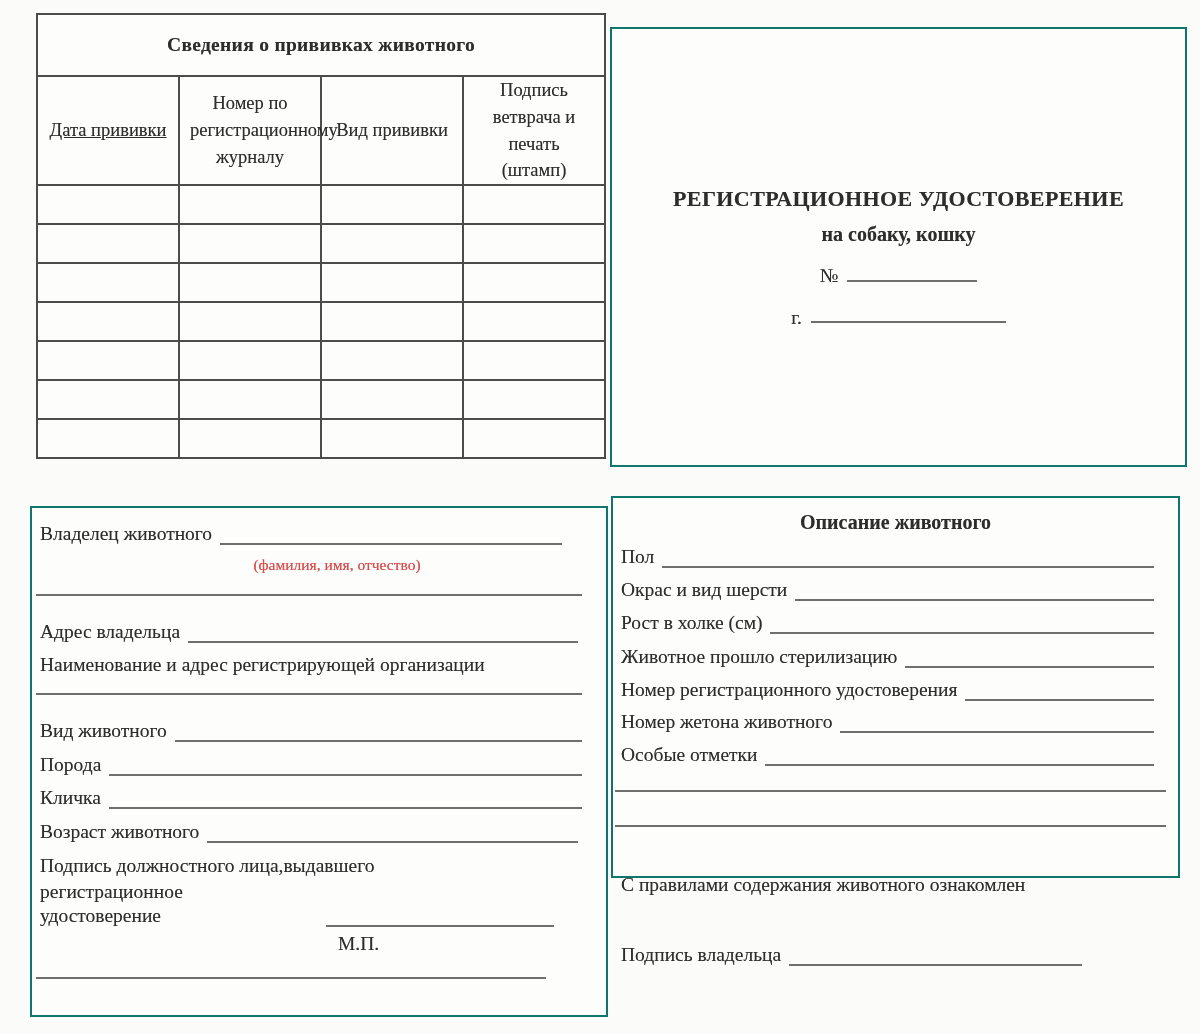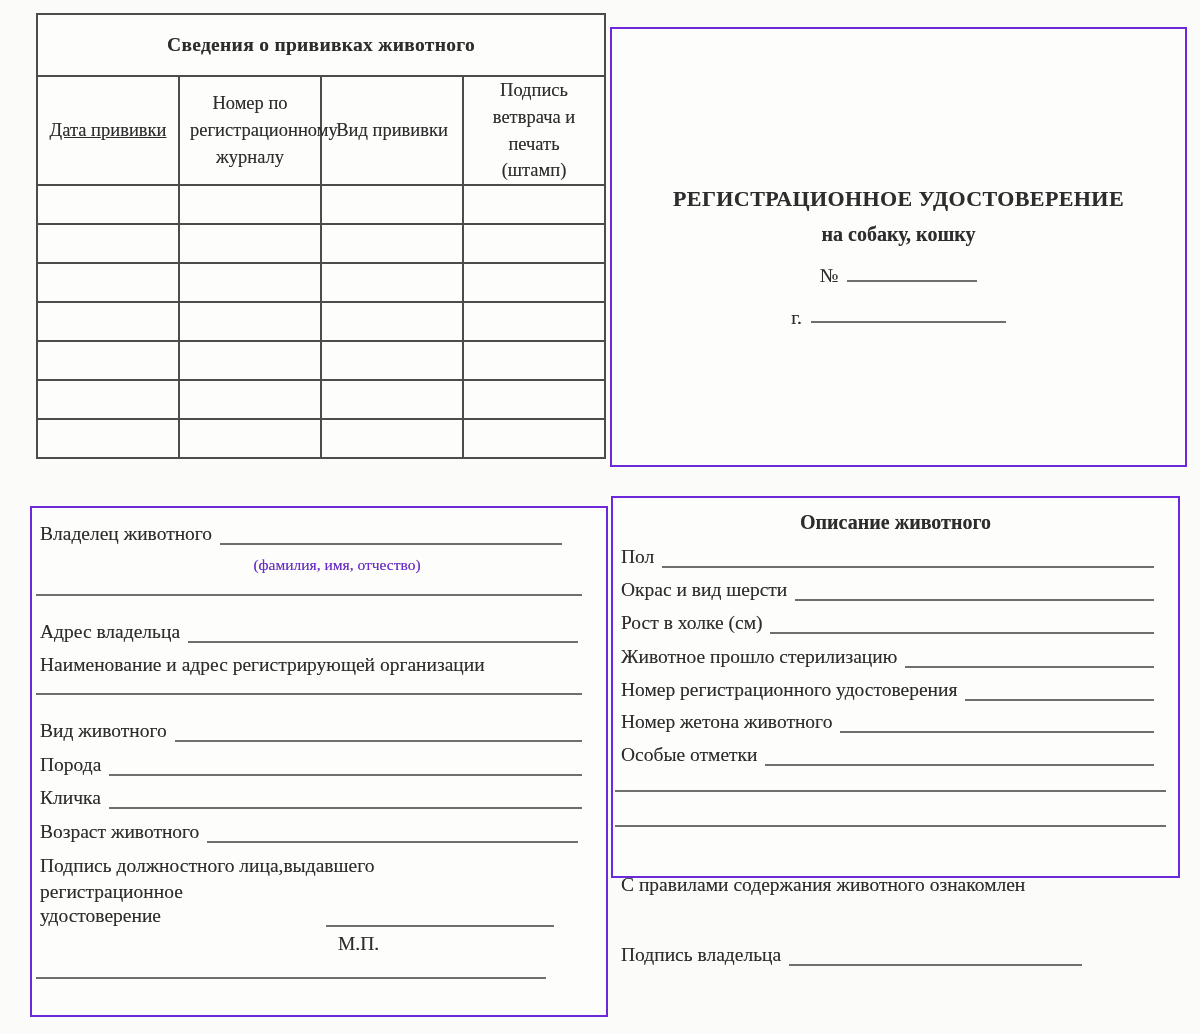--- a/index.html
+++ b/index.html
@@ -6,21 +6,21 @@
   html,body{margin:0;padding:0;background:#f5f5f2;}
   .page{
     position:relative;width:1200px;height:1034px;margin:0 auto;
     background:#fbfbf9;
     font-family:"Liberation Serif","DejaVu Serif",serif;
     color:#2d2d2d;overflow:hidden;
     text-shadow:0 0 .5px rgba(45,45,45,.45);
   }
   .card{
     position:absolute;box-sizing:border-box;
-    border:2px solid #6d28d9;background:#fdfdfb;
+    border:2px solid #0f766e;background:#fdfdfb;
   }
   
   .card.vacc{left:36px;top:13px;width:570px;height:444px;border:none;}
   table.vt{width:100%;height:100%;border-collapse:collapse;table-layout:fixed;}
   table.vt th,table.vt td{border:2px solid #4c4c4c;padding:0;}
   table.vt .t-title{
     height:60px;font-size:19.5px;font-weight:bold;text-align:center;
     letter-spacing:.3px;vertical-align:middle;
   }
   table.vt thead tr.cols th{
@@ -42,21 +42,21 @@
   .iline.w-num{width:130px;}
   .iline.w-city{width:195px;}
   
   .row{
     position:absolute;left:8px;right:24px;display:flex;align-items:flex-end;
     font-size:19.5px;line-height:1.18;white-space:nowrap;
   }
   .row .fill{flex:1 1 auto;border-bottom:2px solid #6f6f6f;height:5px;margin-left:8px;min-width:20px;}
   .row .fill.fixed{flex:0 0 auto;}
   .blank{position:absolute;border-bottom:2px solid #6f6f6f;height:2px;}
-  .smallnote{position:absolute;font-size:15.5px;color:#6d28d9;}
+  .smallnote{position:absolute;font-size:15.5px;color:#ef4444;}
   .textline{position:absolute;left:8px;font-size:19.5px;line-height:1.18;white-space:nowrap;}
   
   .card.owner{left:30px;top:489px;width:578px;height:511px;margin-top:17px;}
   
   .card.desc{left:611px;top:496px;width:569px;height:382px;}
   .desc-title{position:absolute;left:0;right:0;top:13px;text-align:center;font-size:20px;font-weight:bold;}
 </style>
 </head>
 <body>
 

